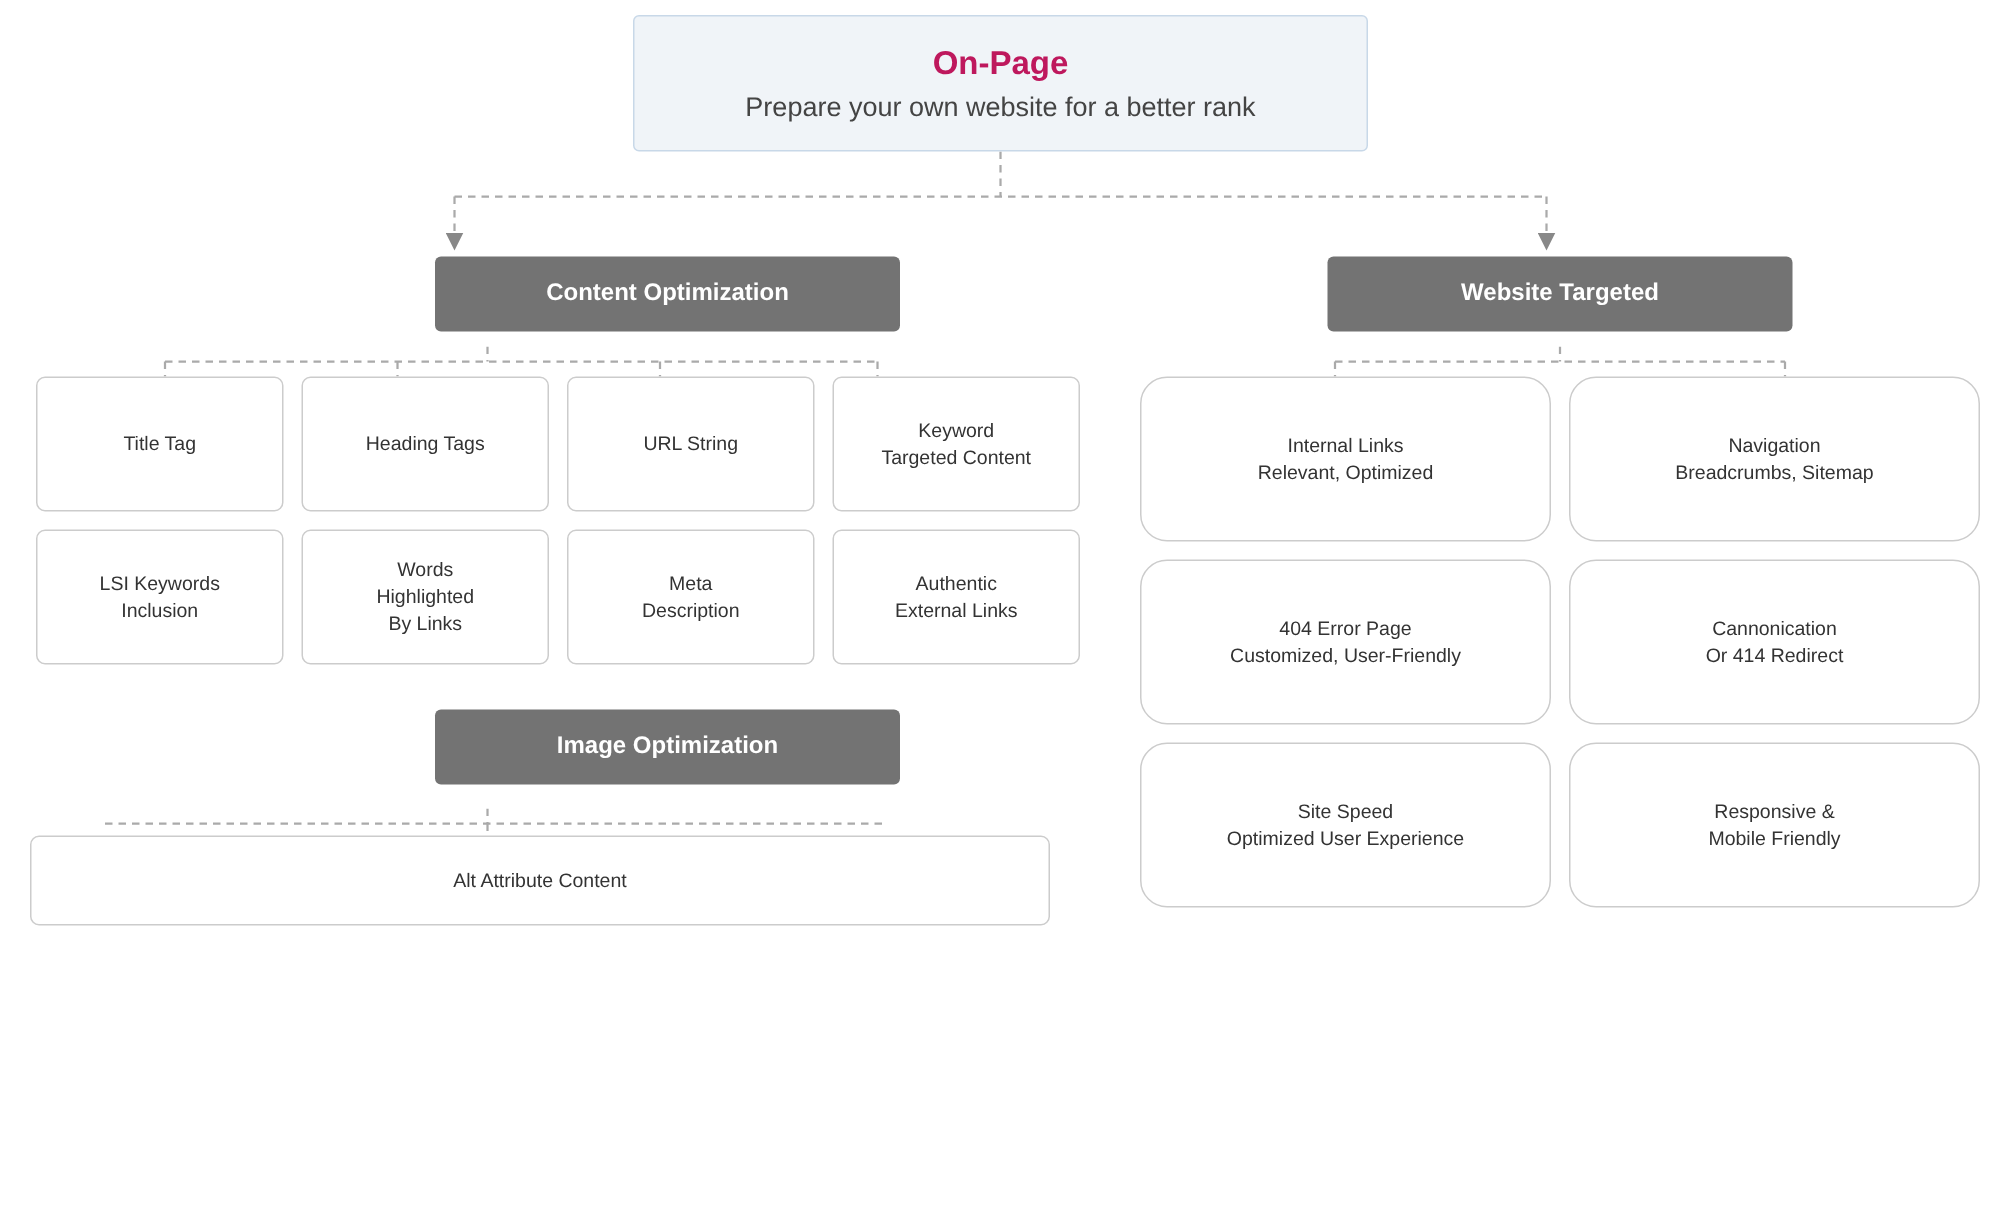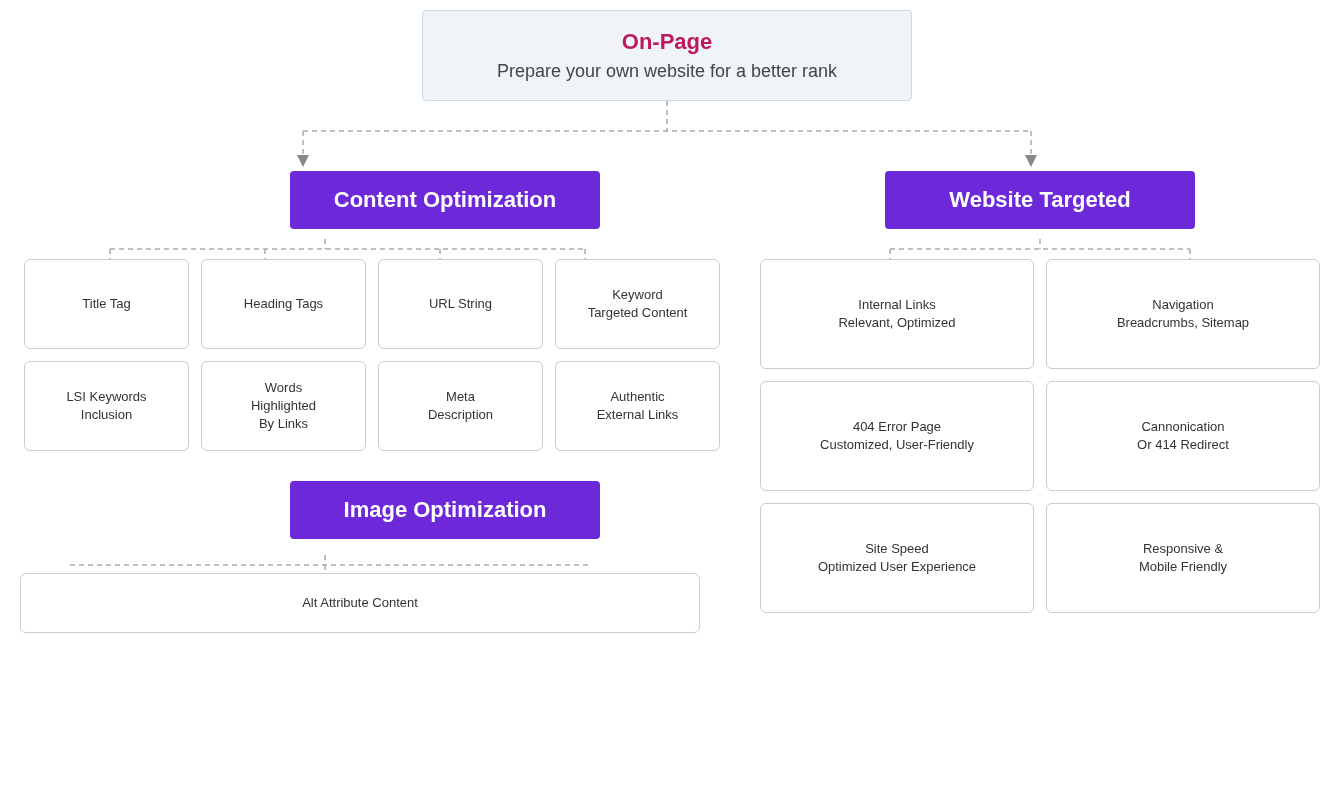--- a/index.html
+++ b/index.html
@@ -50,23 +50,23 @@
       width: 740px;
       padding-right: 20px;
     }
     .right-col {
       flex: 1;
       padding-left: 20px;
     }
 
     
     .red-btn {
-      background: #6d28d9;
+      background: #737373;
       color: #fff;
-      font-size: 22px;
+      font-size: 16px;
       font-weight: 700;
       text-align: center;
       padding: 16px 20px;
       border-radius: 4px;
       margin: 0 auto;
     }
 
     
     .content-opt-wrapper {
       display: flex;
@@ -119,20 +119,21 @@
       display: grid;
       grid-template-columns: repeat(2, 1fr);
       gap: 12px;
       margin-top: 16px;
     }
     .structure-items-grid .white-box {
       min-height: 110px;
       display: flex;
       align-items: center;
       justify-content: center;
+      border-radius: 18px;
     }
 
     
     .image-opt-section {
       margin-top: 30px;
     }
     .image-opt-wrapper {
       display: flex;
       justify-content: flex-start;
       padding-left: 150px;

